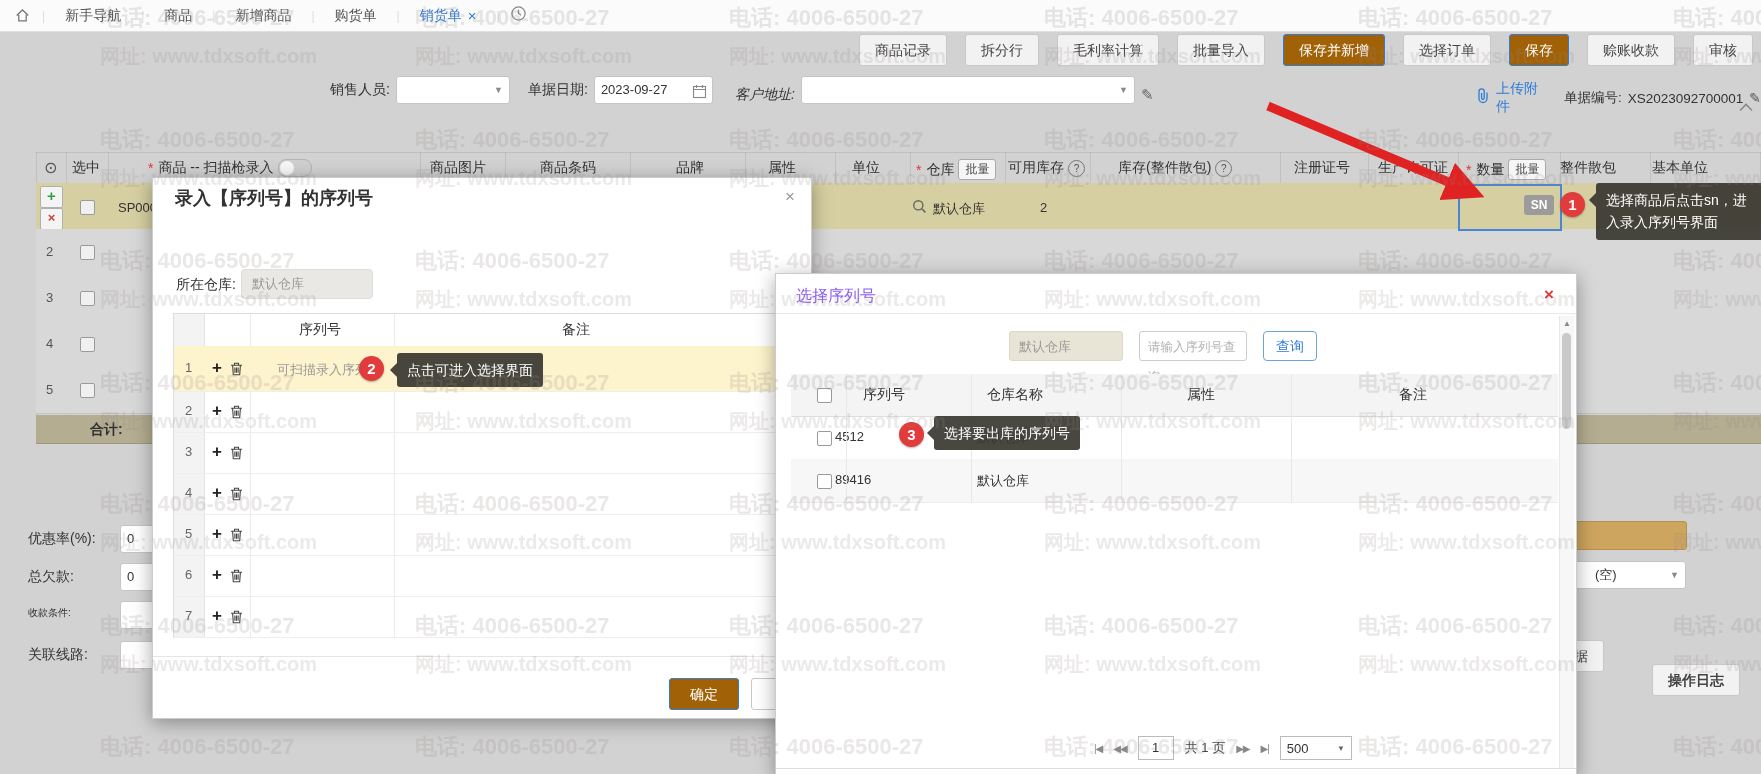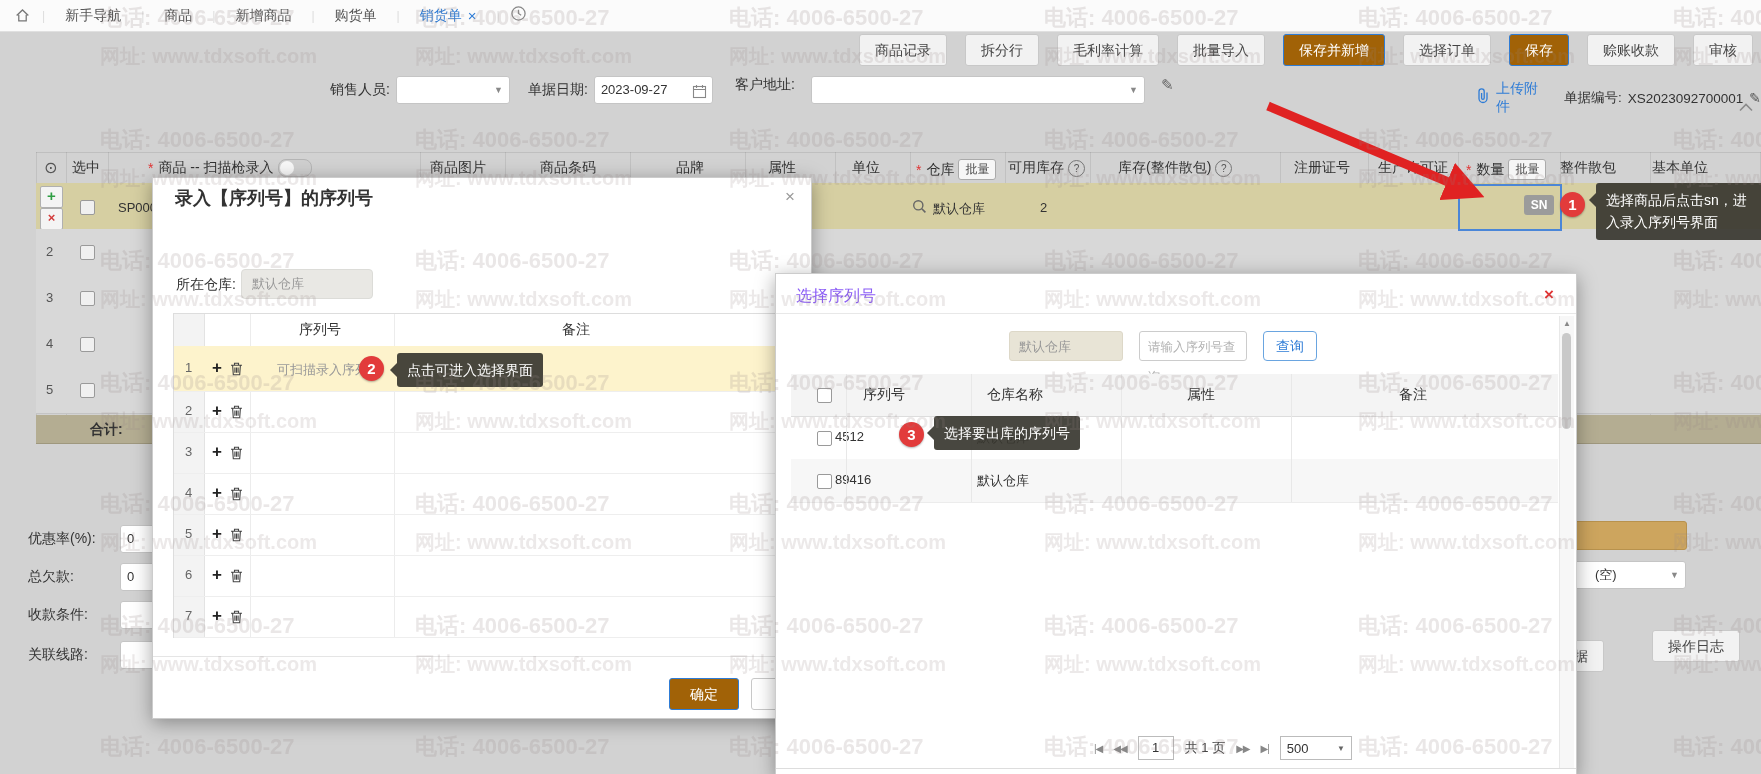--- a/index.html
+++ b/index.html
@@ -110,21 +110,21 @@
     <span class="flabel">单据日期:</span>
     <div class="inp" style="width:105px;"><span>2023-09-27</span>
       <span class="abs" style="right:5px;top:5px;">
         <svg width="15" height="15" viewBox="0 0 15 15">
             <rect x="1.5" y="2.5" width="12" height="11" fill="none" stroke="#888" stroke-width="1.1"></rect>
             <path d="M1.5 5.5h12M4.5 1v3M10.5 1v3" stroke="#888" stroke-width="1.1"></path>
           </svg>
       </span>
     </div>
   </div>
-  <div class="abs" style="left:735px;top:76px;display:flex;align-items:flex-start;gap:16px;z-index:1;">
+  <div class="abs" style="left:735px;top:76px;display:flex;align-items:flex-end;gap:6px;z-index:1;font-style:italic;">
     <span class="flabel">客户地址:</span>
     <div class="inp" style="width:320px;"><span></span>
       <span class="ddv">▼</span>
     </div>
     <span style="color:#666;font-size:15px;">✎</span>
   </div>
   <div class="abs" style="left:1476px;top:80px;display:flex;align-items:center;gap:6px;z-index:1;">
     <span>
       <svg width="14" height="16" viewBox="0 0 14 16">
           <path d="M11 4.5v6a4 4 0 0 1-8 0v-7a2.6 2.6 0 0 1 5.2 0v6.6a1.3 1.3 0 0 1-2.6 0V5" fill="none" stroke="#2e7cd6" stroke-width="1.3"></path>
@@ -231,33 +231,33 @@
     </div>
 
   <div class="grow" style="top:415px;height:28px;background:#b4ad92;border-bottom:1px solid #9f987e;z-index:1;"></div>
   <span class="abs" style="left:90px;top:421px;font-size:14px;font-weight:bold;color:#333;z-index:1;">合计:</span>
 
   <div id="bl-fields">
       <span style="position: absolute; left: 28px; top: 530px; font-size: 14px; color: rgb(51, 51, 51); z-index: 1;">优惠率(%):</span>
       <div class="inp abs" style="position: absolute; left: 120px; top: 525px; width: 34px; z-index: 1;">0</div>
       <span style="position: absolute; left: 28px; top: 568px; font-size: 14px; color: rgb(51, 51, 51); z-index: 1;">总欠款:</span>
       <div class="inp abs" style="position: absolute; left: 120px; top: 563px; width: 120px; z-index: 1;">0</div>
-      <span style="position: absolute; left: 28px; top: 606px; font-size: 14px; color: rgb(51, 51, 51); z-index: 1;">收款条件:</span>
+      <span style="position: absolute; left: 28px; top: 606px; font-size: 10px; color: rgb(51, 51, 51); z-index: 1;">收款条件:</span>
       <div class="inp abs" style="position: absolute; left: 120px; top: 601px; width: 300px; z-index: 1;"></div>
       <span style="position: absolute; left: 28px; top: 646px; font-size: 14px; color: rgb(51, 51, 51); z-index: 1;">关联线路:</span>
       <div class="inp abs" style="position: absolute; left: 120px; top: 641px; width: 300px; z-index: 1;"></div>
     </div>
 
   <div class="abs" style="left:1426px;top:521px;width:259px;height:27px;background:#cda55e;border:1px solid #b8924d;border-radius:3px;z-index:1;"></div>
   <div class="inp abs" style="left:1520px;top:561px;width:152px;z-index:1;">
     <span style="padding-left:68px;">(空)</span>
     <span class="ddv">▼</span>
   </div>
   <div class="btn abs" style="left:1516px;top:640px;z-index:1;">历史单据</div>
-  <div class="btn abs" style="left:1652px;top:630px;z-index:1;">操作日志</div>
+  <div class="btn abs" style="left:1652px;top:664px;z-index:1;font-weight:bold;">操作日志</div>
 
   <svg class="abs" style="left:1240px;top:92px;z-index:5;pointer-events:none;" width="300" height="140">
     <defs>
         <marker id="ah" markerWidth="4.5" markerHeight="4.5" refX="3" refY="2.25" orient="auto">
           <path d="M0,0 L4.5,2.25 L0,4.5 Z" fill="#e02222"></path>
         </marker>
       </defs>
     <line x1="28" y1="14" x2="232" y2="100" stroke="#e02222" stroke-width="9" marker-end="url(#ah)"></line>
   </svg>
   <div class="rbadge" style="left:1560px;top:192px;z-index:5;">1</div>

